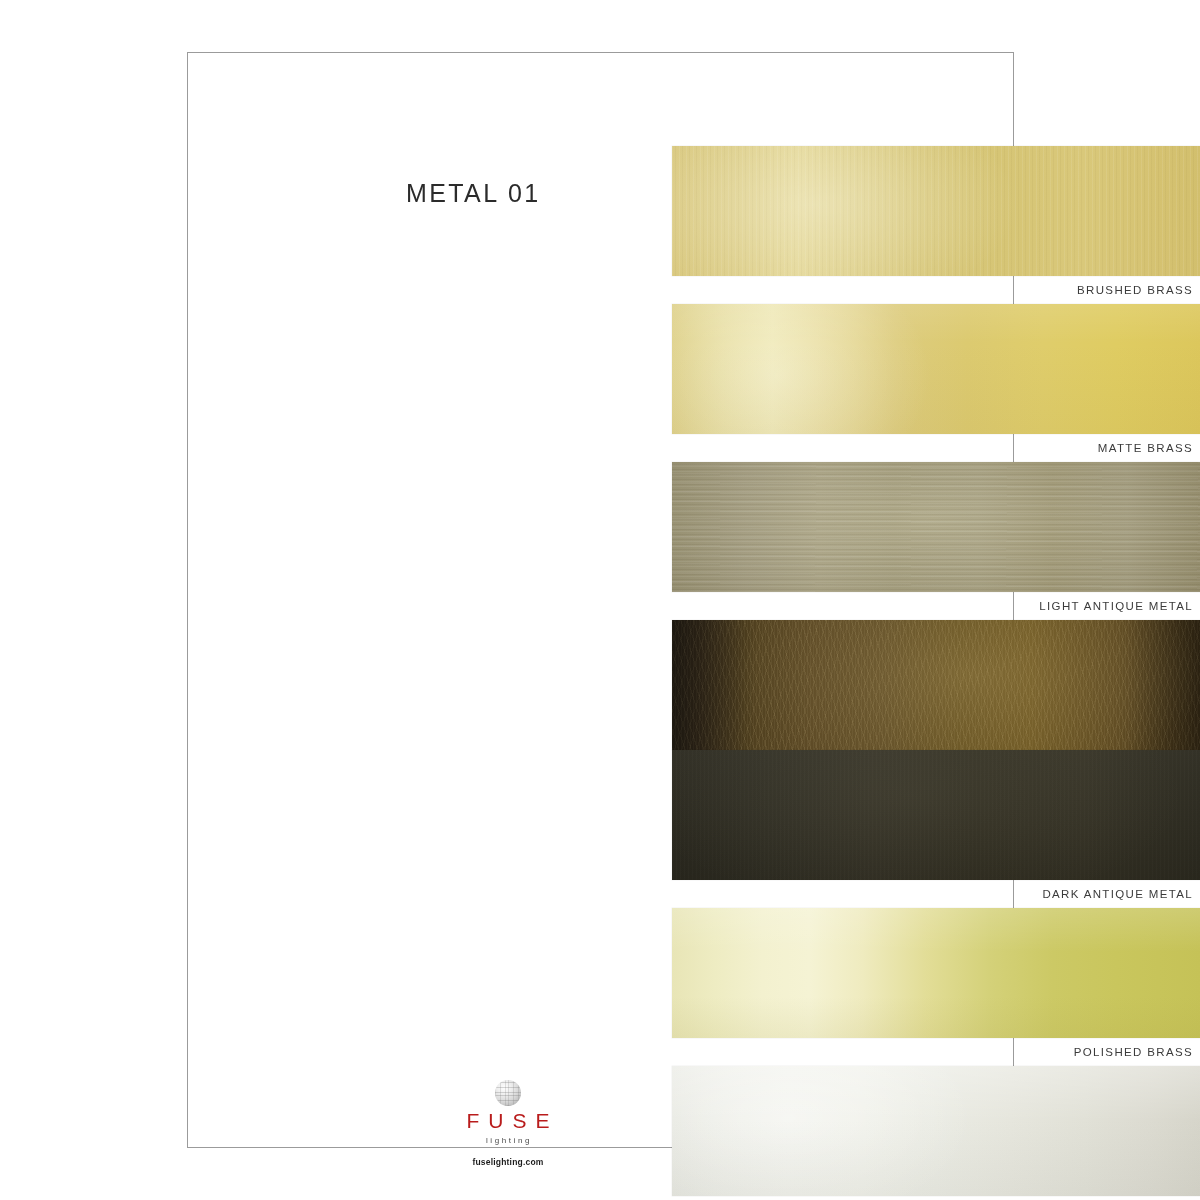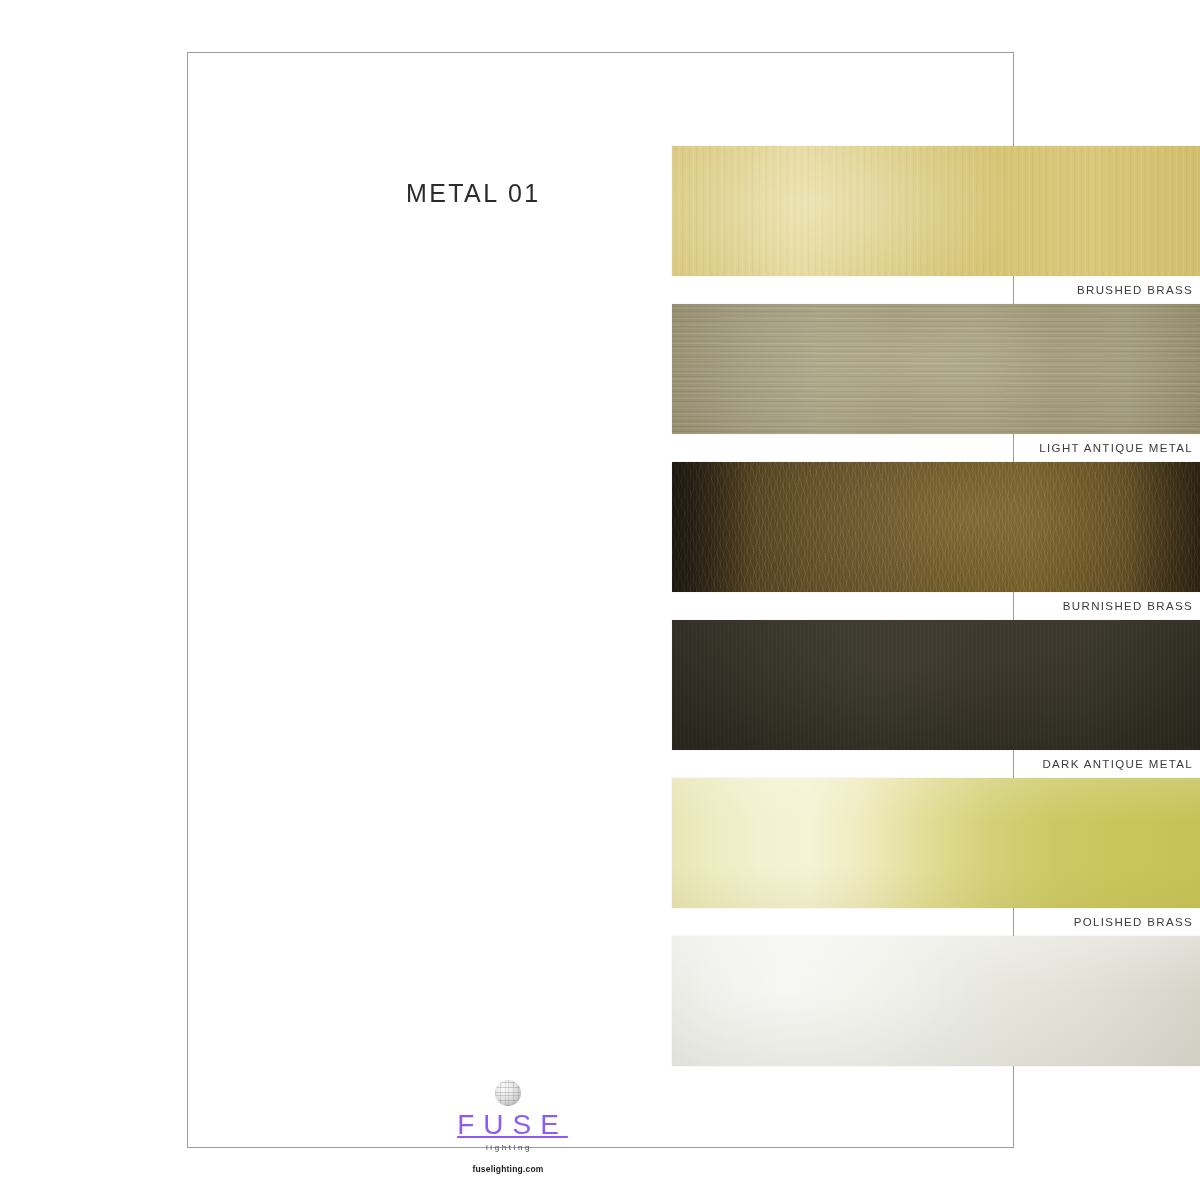--- a/index.html
+++ b/index.html
@@ -230,26 +230,25 @@
     border-radius: 50%;
     background-image:
       repeating-linear-gradient(0deg,
         rgba(120,120,120,0.30) 0px, rgba(120,120,120,0.30) 0.6px,
         rgba(0,0,0,0) 0.6px, rgba(0,0,0,0) 2.6px),
       repeating-linear-gradient(90deg,
         rgba(120,120,120,0.22) 0px, rgba(120,120,120,0.22) 0.6px,
         rgba(0,0,0,0) 0.6px, rgba(0,0,0,0) 2.6px);
   }
   #brand-wordmark {
-    font-size: 28px;
+    font-size: 21px;
     letter-spacing: 9px;
-    color: #8b5cf6;
+    color: #b91c1c;
     padding-left: 9px;
     line-height: 1.05;
-    text-decoration: underline;
   }
   #brand-tagline {
     font-size: 8px;
     letter-spacing: 2.6px;
     color: #4a4a4a;
     margin-top: 4px;
     padding-left: 2px;
     text-align: center;
   }
   #brand-url {
@@ -273,34 +272,41 @@
 
     <div class="swatch-row">
           <div class="swatch-chip m-brushed-brass">
             <div class="base"></div>
             <div class="grain"></div>
             <div class="sheen"></div>
           </div>
           <div class="swatch-label">BRUSHED BRASS</div>
         </div>
         <div class="swatch-row">
+          <div class="swatch-chip m-matte-brass">
+            <div class="base"></div>
+            <div class="grain"></div>
+            <div class="sheen"></div>
+          </div>
+          <div class="swatch-label">MATTE BRASS</div>
+        </div>
+        <div class="swatch-row">
           <div class="swatch-chip m-light-antique-brass">
             <div class="base"></div>
             <div class="grain"></div>
             <div class="sheen"></div>
           </div>
           <div class="swatch-label">LIGHT ANTIQUE METAL</div>
         </div>
         <div class="swatch-row">
           <div class="swatch-chip m-burnished-brass">
             <div class="base"></div>
             <div class="grain"></div>
             <div class="sheen"></div>
           </div>
-          <div class="swatch-label">BURNISHED BRASS</div>
         </div>
         <div class="swatch-row">
           <div class="swatch-chip m-dark-antique-brass">
             <div class="base"></div>
             <div class="grain"></div>
             <div class="sheen"></div>
           </div>
           <div class="swatch-label">DARK ANTIQUE METAL</div>
         </div>
         <div class="swatch-row">

